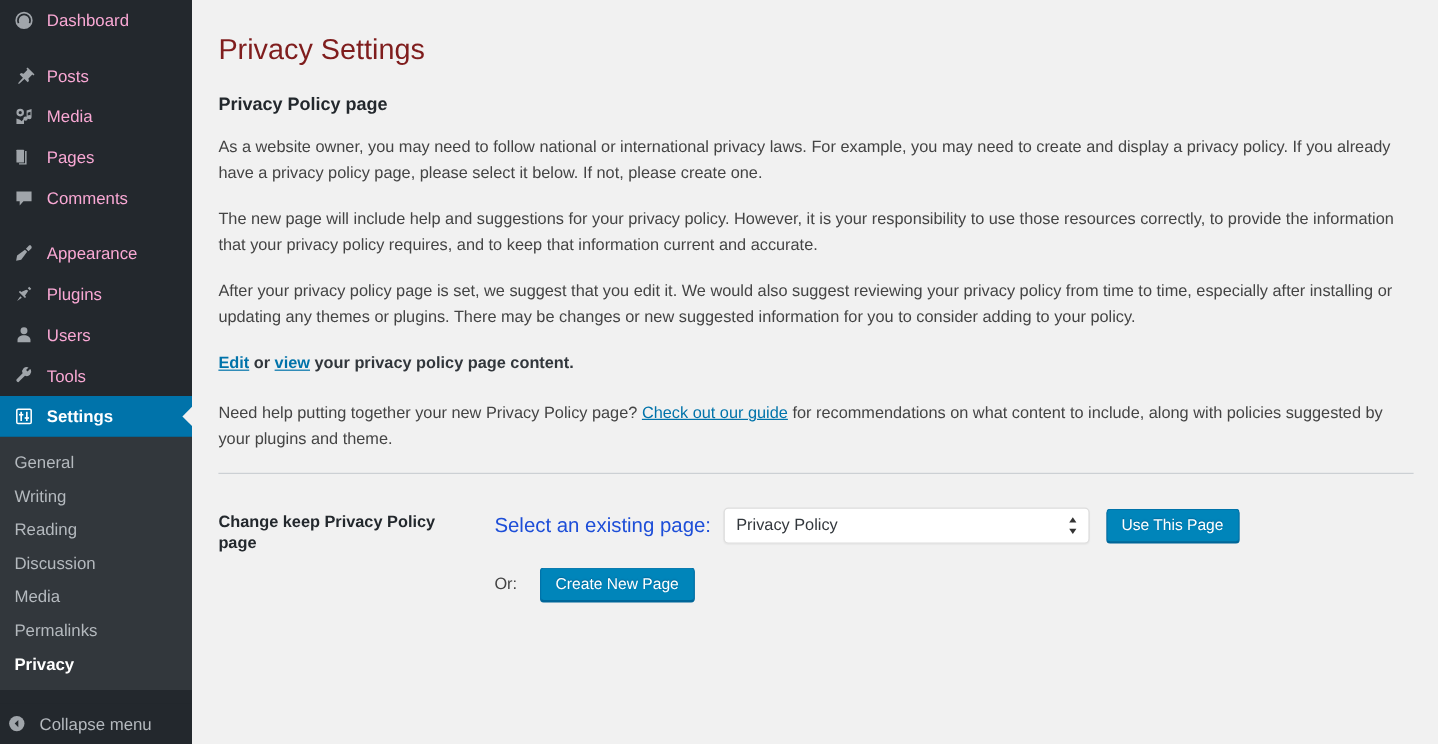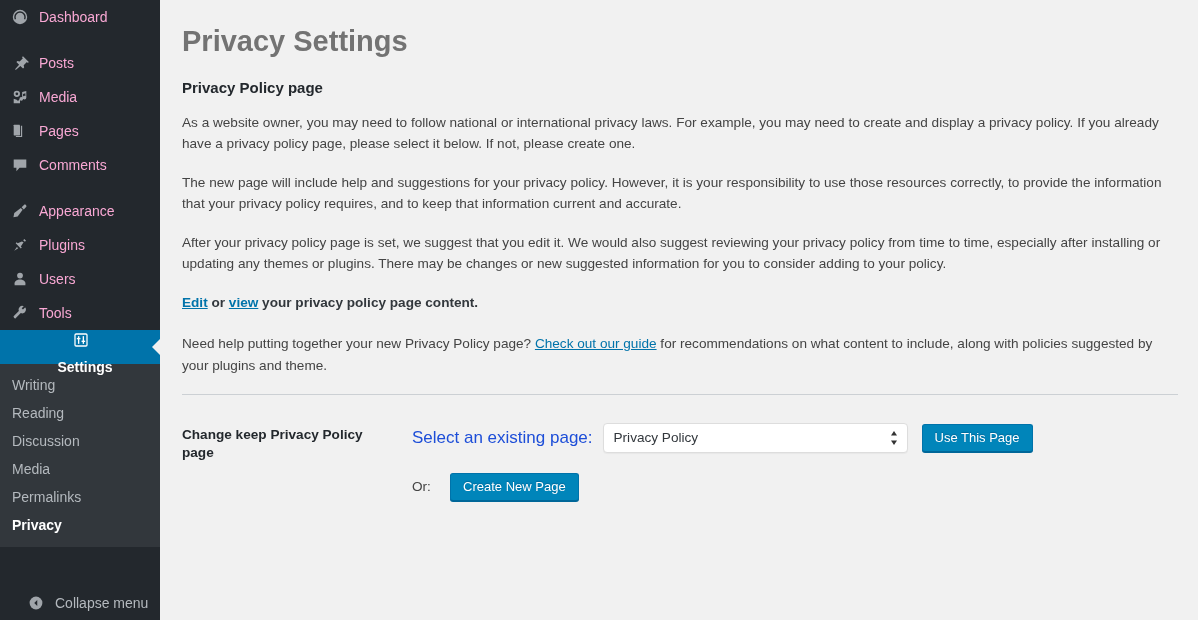--- a/index.html
+++ b/index.html
@@ -42,21 +42,20 @@
     flex: 0 0 20px;
   }
   .menu-top .mi svg { display:block; }
   .menu-top .lbl { white-space: nowrap; }
   .menu-sep { height: 12px; }
 
   .menu-top.current {
     background: #0073aa;
     color: #fff;
     font-weight: 600;
-    flex-direction: column;
   }
   .menu-top.current .arrow {
     position: absolute;
     right: 0; top: 50%;
     margin-top: -8px;
     width: 0; height: 0;
     border-top: 8px solid transparent;
     border-bottom: 8px solid transparent;
     border-right: 8px solid #f1f1f1;
   }
@@ -74,40 +73,40 @@
     cursor: pointer;
   }
   .submenu-item.current { color: #fff; font-weight: 700; }
 
   .collapse {
     position: absolute;
     bottom: 0; left: 0; right: 0;
     height: 34px;
     display: flex;
     align-items: center;
-    padding-left: 26px;
+    padding-left: 4px;
     color: #b4b9be;
     font-size: 14px;
     cursor: pointer;
     background: #23282d;
   }
   .collapse .ci { width: 20px; margin-right: 9px; flex: 0 0 20px; display:flex; align-items:center; justify-content:center;}
 
   
   #wpbody {
     flex: 1 1 auto;
     background: #f1f1f1;
     padding: 10px 20px 0 22px;
     overflow: hidden;
     color: #444;
   }
   h1.page-title {
-    font-size: 29px;
-    font-weight: 700;
-    color: #737373;
+    font-size: 24px;
+    font-weight: 400;
+    color: #7f1d1d;
     margin: 8px 0 18px 0;
     padding: 9px 0 4px 0;
     line-height: 29px;
   }
   h2.section-title {
     font-size: 15px;
     font-weight: 700;
     color: #23282d;
     margin: 0 0 14px 0;
     line-height: 20px;
@@ -319,20 +318,21 @@
           <rect x="4.8" y="7.4" width="4.5" height="1.7"></rect>
           <rect x="12.1" y="5.2" width="1.7" height="9.6"></rect>
           <rect x="10.7" y="10.8" width="4.5" height="1.7"></rect>
         </svg>
       </span>
       <span class="lbl">Settings</span>
       <span class="arrow"></span>
     </div>
 
     <div class="submenu">
+      <span class="submenu-item">General</span>
       <span class="submenu-item">Writing</span>
       <span class="submenu-item">Reading</span>
       <span class="submenu-item">Discussion</span>
       <span class="submenu-item">Media</span>
       <span class="submenu-item">Permalinks</span>
       <span class="submenu-item current">Privacy</span>
     </div>
 
     <div class="collapse">
       <span class="ci">

